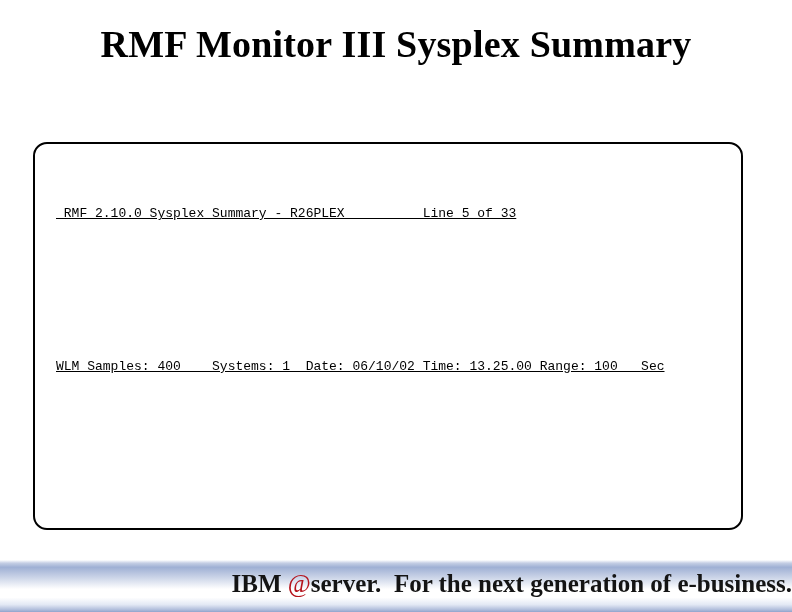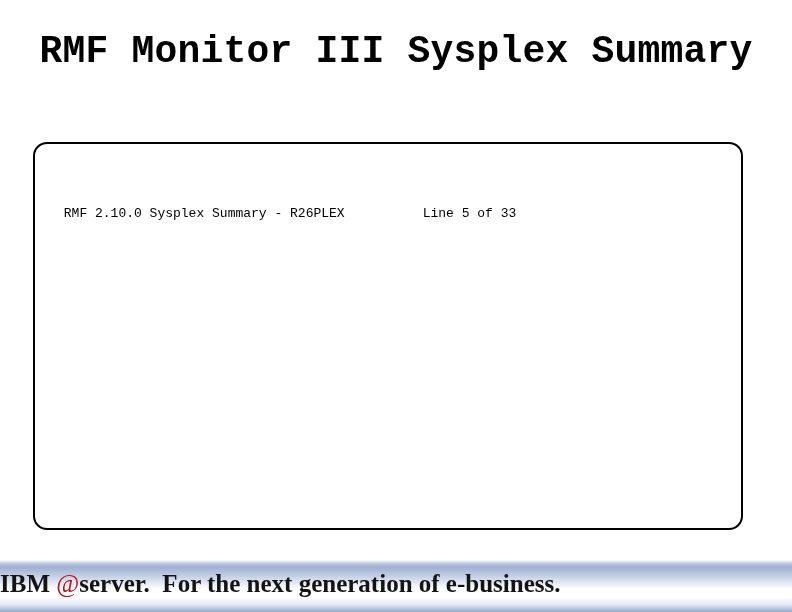--- a/index.html
+++ b/index.html
@@ -13,24 +13,24 @@
     background: #ffffff;
     font-family: "Liberation Sans", sans-serif;
     overflow: hidden;
     position: relative;
   }
 
   
   .slide-title {
     position: absolute;
     left: 0;
-    top: 28px;
+    top: 20px;
     width: 792px;
     text-align: center;
-    font-family: Liberation Mono, monospace;
+    font-family: Liberation Serif, serif;
     font-weight: bold;
     font-size: 38px;
     line-height: 48px;
     color: #000000;
     letter-spacing: 0.2px;
     white-space: nowrap;
   }
 
   
   .terminal-panel {
@@ -54,20 +54,21 @@
     font-size: 13.0px;
     line-height: 17px;
     color: #000000;
     white-space: pre;
     letter-spacing: 0px;
   }
   .term-line {
     white-space: pre;
     height: 17px;
     font-family: "Liberation Mono", "DejaVu Sans Mono", monospace;
+    text-decoration: underline;
   }
   .term-blank { height: 17px; }
 
   
   .footer-band {
     position: absolute;
     left: 0;
     bottom: 0;
     width: 792px;
     height: 52px;
@@ -80,21 +81,21 @@
         #ffffff 72%,
         #e2e8f4 86%,
         #aebbda 96%,
         #8fa3cc 100%);
   }
   .footer-text {
     position: absolute;
     left: 0;
     top: 8px;
     width: 792px;
-    text-align: left;
+    text-align: right;
     font-family: "Liberation Serif", serif;
     font-weight: bold;
     font-size: 25px;
     line-height: 32px;
     color: #141414;
     white-space: nowrap;
   }
   .ibm-mark { font-family: "Liberation Serif", serif; font-weight: bold; }
   .e-mark {
     color: #b5121b;
@@ -109,20 +110,21 @@
 <div class="slide-title">RMF Monitor III Sysplex Summary</div>
 
 <div class="terminal-panel">
   <div class="terminal-screen">
 
     <div class="term-line"> RMF 2.10.0 Sysplex Summary - R26PLEX          Line 5 of 33</div>
 
 
     <div class="term-line term-blank"></div>
 
+    <div class="term-line">WLM Samples: 400    Systems: 1  Date: 06/10/02 Time: 13.25.00 Range: 100   Sec</div>
 
     <div class="term-line term-blank"></div>
 
     
 
     
 
     
 
     

